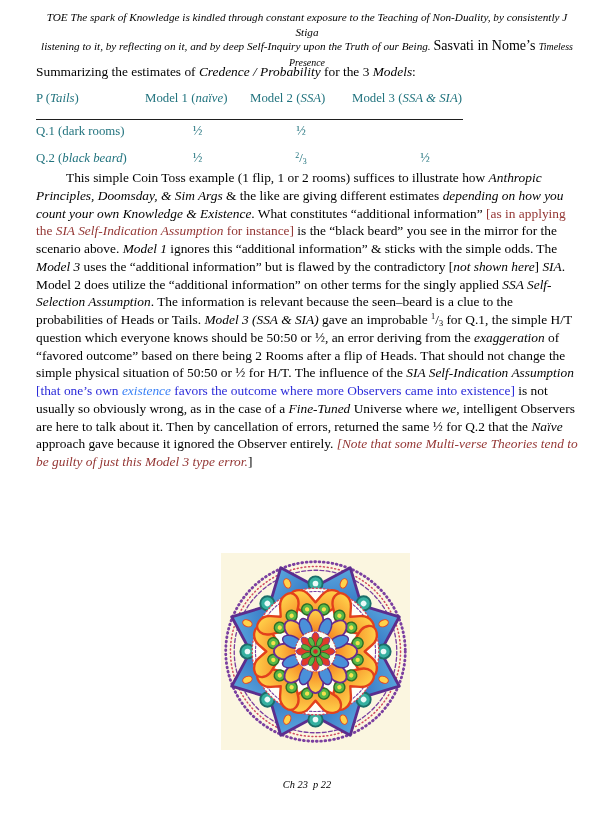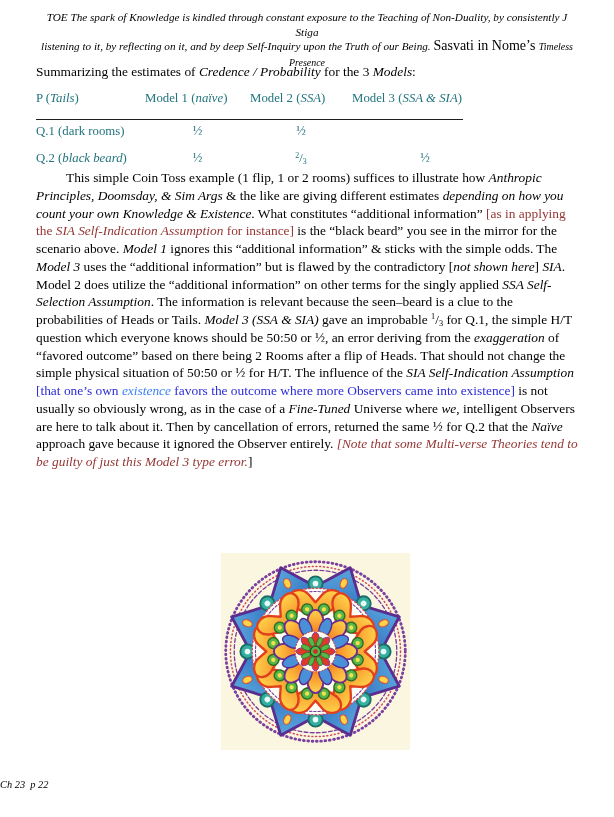--- a/index.html
+++ b/index.html
@@ -39,21 +39,21 @@
   .redi{color:#943634;font-style:italic;}
   .blue{color:#2b2bd9;}
   .bluei{color:#3b82f6;font-style:italic;}
 
   
   .mandala-box{position:absolute;top:553px;left:221px;width:189px;height:197px;
                background:#fbf6e0;}
   .mandala-box svg{display:block;width:189px;height:197px;}
 
   
-  .footer{position:absolute;top:779px;left:0;width:614px;
+  .footer{position:absolute;top:779px;left:0;width:614px;text-align:center;
           font-size:10.4px;font-style:italic;}
 </style>
 </head>
 <body>
 
 <div class="page">
 
   <div class="epigraph">
     <div>
       <span class="quote">TOE    The spark of Knowledge is kindled through constant exposure to the Teaching of Non-Duality, by consistently  J Stiga</span>

